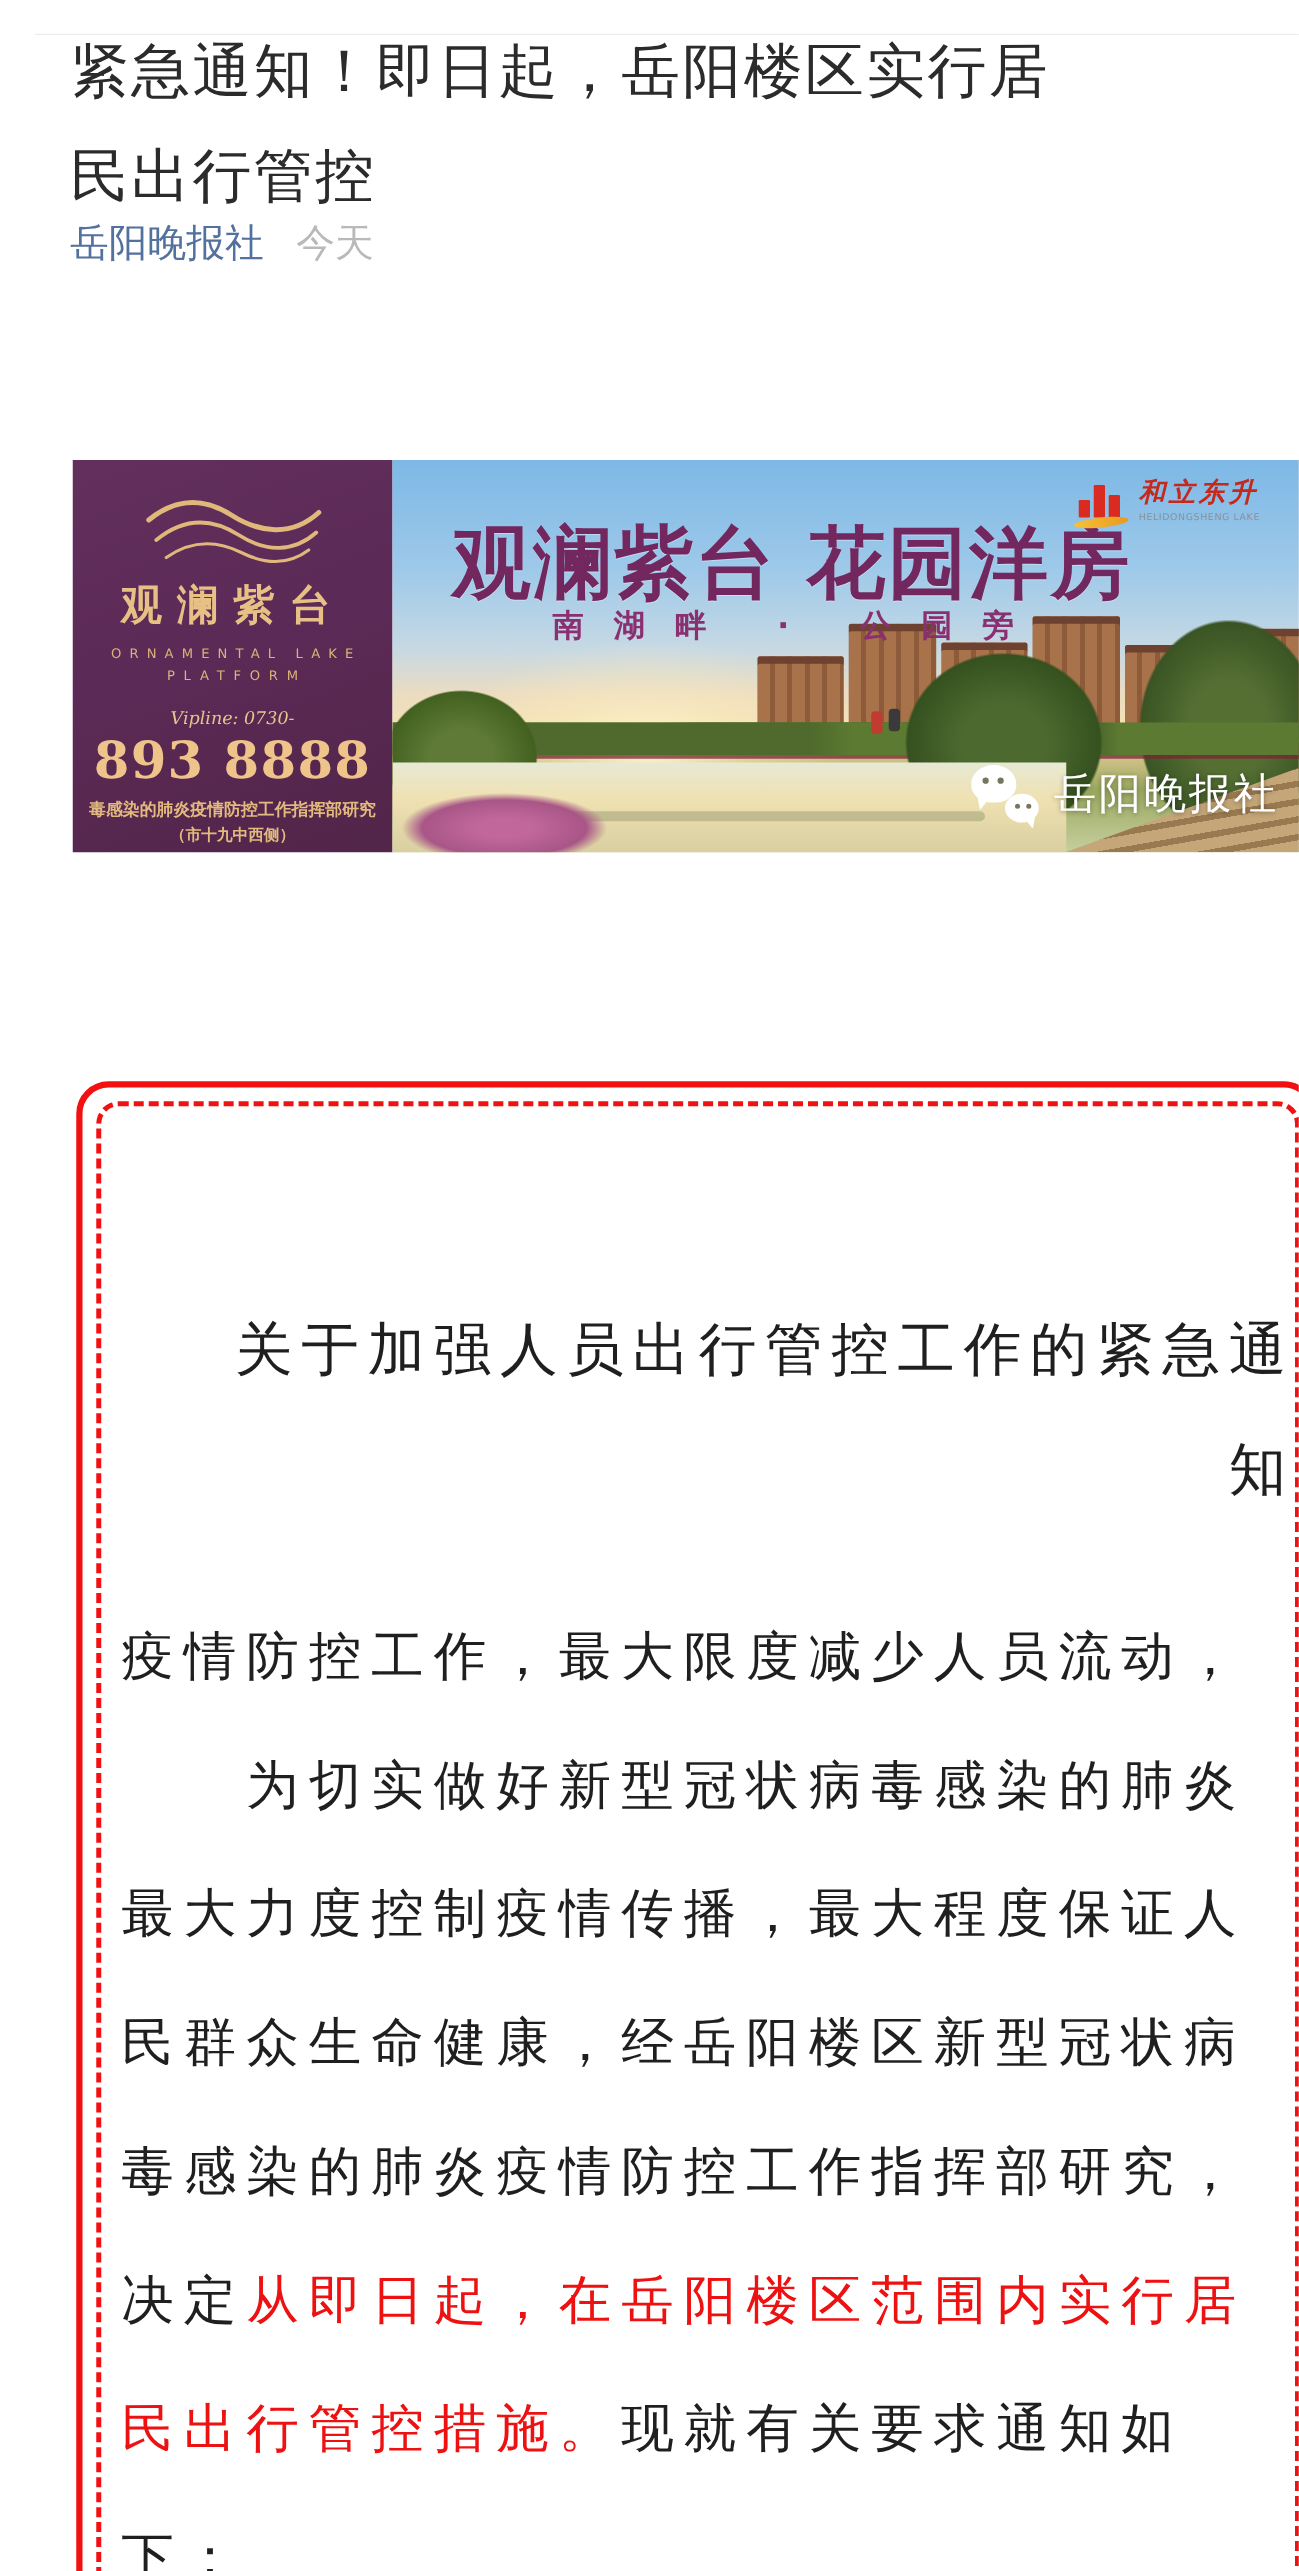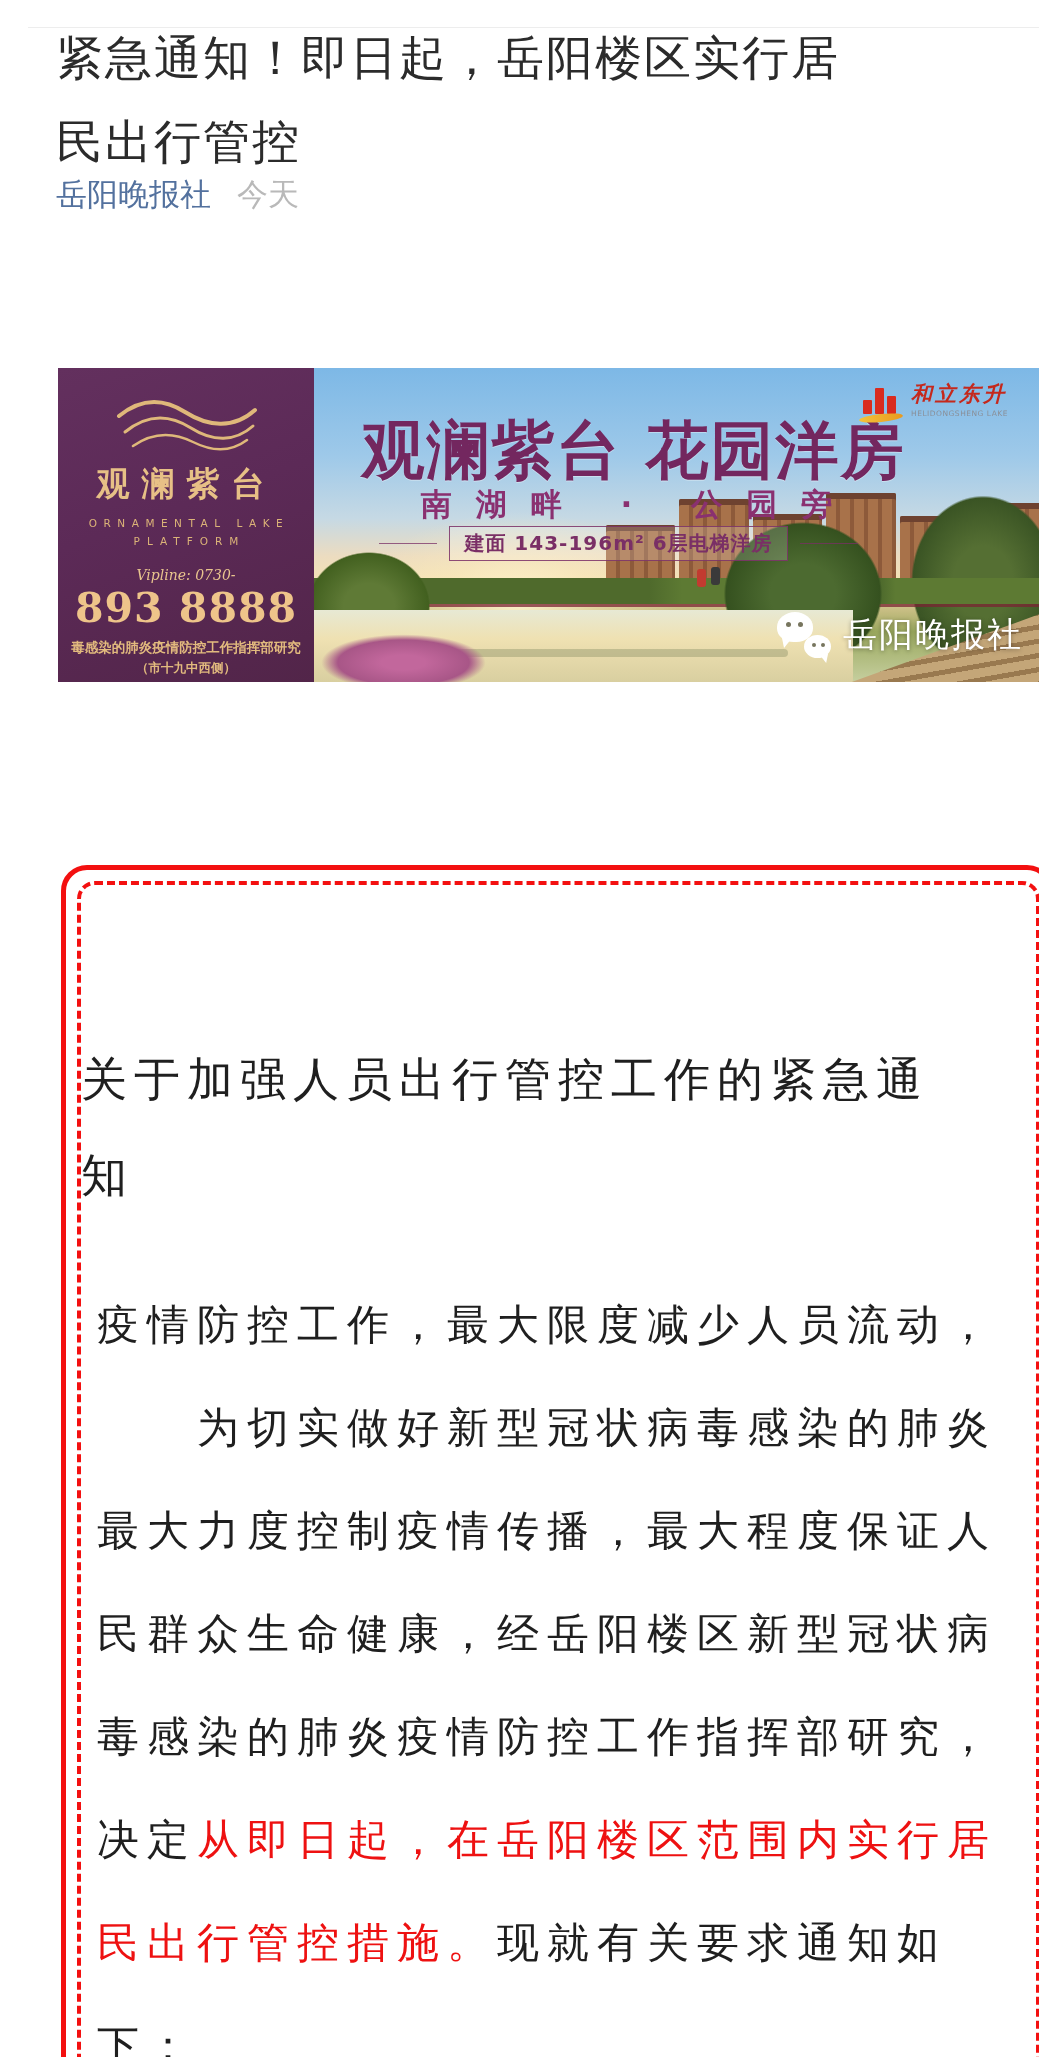--- a/index.html
+++ b/index.html
@@ -70,21 +70,21 @@
     background:repeating-linear-gradient(170deg,#c4a678 0 9px,#99794f 9px 14px);
     clip-path:polygon(18% 100%,100% 0,100% 100%);}
   .figure{position:absolute;width:9px;height:18px;border-radius:3px;}
   .fig-red{left:52.5%;top:64%;background:#c23b30;}
   .fig-dark{left:54.5%;top:63.5%;background:#3a3a3a;}
 
   .headline{position:absolute;left:0;right:90px;top:40px;text-align:center;
     font-size:63px;font-weight:900;letter-spacing:2px;color:var(--headline-purple);
     text-shadow:0 1px 0 rgba(255,255,255,.35);white-space:nowrap;}
   .subtitle{position:absolute;left:0;right:120px;top:116px;text-align:center;
-    font-size:31px;font-weight:800;letter-spacing:24px;padding-left:40px;color:#8a3070;white-space:nowrap;}
+    font-size:25px;font-weight:800;letter-spacing:24px;padding-left:40px;color:#8a3070;white-space:nowrap;}
   .spec-row{position:absolute;left:0;right:120px;top:158px;display:flex;justify-content:center;align-items:center;gap:12px;}
   .spec-dash{width:58px;height:1px;background:rgba(122,47,102,.75);}
   .spec-box{border:1px solid rgba(122,47,102,.85);padding:3px 14px;font-size:20px;font-weight:700;
     color:#7a2f66;letter-spacing:1px;white-space:nowrap;background:rgba(255,255,255,.18);}
 
   .dev-logo{position:absolute;right:14px;top:16px;width:170px;display:flex;gap:8px;align-items:flex-start;}
   .dev-bars{position:relative;width:44px;height:42px;flex:0 0 auto;}
   .dev-bars span{position:absolute;bottom:12px;width:9px;background:#d92b1f;border-radius:1px;}
   .dev-bars .bar1{left:4px;height:14px;}
   .dev-bars .bar2{left:16px;height:26px;}
@@ -108,21 +108,21 @@
   .e2{left:21px;top:10px;width:5px;height:5px;}
   .e3{right:17px;bottom:11px;width:4px;height:4px;}
   .e4{right:8px;bottom:11px;width:4px;height:4px;}
   .wm-text{font-size:34px;color:#fff;letter-spacing:2px;text-shadow:0 1px 4px rgba(0,0,0,.35);}
 
   
   .notice-outer{position:absolute;left:33px;top:865px;width:992px;height:1400px;
     border:5px solid var(--accent-red);border-radius:26px;}
   .notice-inner{position:absolute;left:11px;top:11px;right:8px;bottom:-30px;
     border:4px dashed var(--accent-red);border-radius:18px;}
-  .notice-title{position:absolute;left:0;right:0;top:146px;text-align:left;
+  .notice-title{position:absolute;left:0;right:0;top:146px;text-align:right;
     font-size:46px;line-height:96px;letter-spacing:7px;color:var(--ink);}
   .notice-body{position:absolute;left:16px;right:10px;top:388px;}
   .body-line{font-size:42px;line-height:103px;letter-spacing:8px;color:var(--ink);white-space:nowrap;}
   .body-line .red{color:var(--accent-red-text);}
   .body-line.indent{padding-left:100px;}
 </style>
 </head>
 <body>
 
 <div class="page">
@@ -174,25 +174,20 @@
       <div class="tree tree-left"></div>
       <div class="lake"></div>
       <div class="lake-streak"></div>
       <div class="flowers"></div>
       <div class="path"></div>
       <div class="figure fig-red"></div>
       <div class="figure fig-dark"></div>
 
       <div class="headline">观澜紫台 花园洋房</div>
       <div class="subtitle">南湖畔 · 公园旁</div>
-      <div class="spec-row">
-        <span class="spec-dash"></span>
-        <span class="spec-box">建面 143-196m² 6层电梯洋房</span>
-        <span class="spec-dash"></span>
-      </div>
 
       <div class="dev-logo">
         <div class="dev-bars">
           <span class="bar1"></span>
             <span class="bar2"></span>
             <span class="bar3"></span>
           <div class="dev-swoosh"></div>
         </div>
         <div class="dev-text">
           <div class="dev-cn">和立东升</div>

